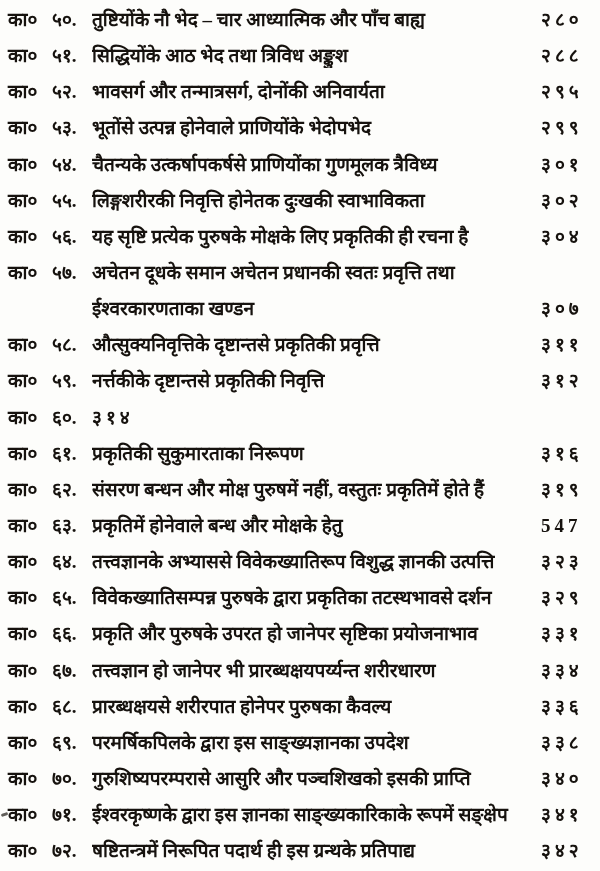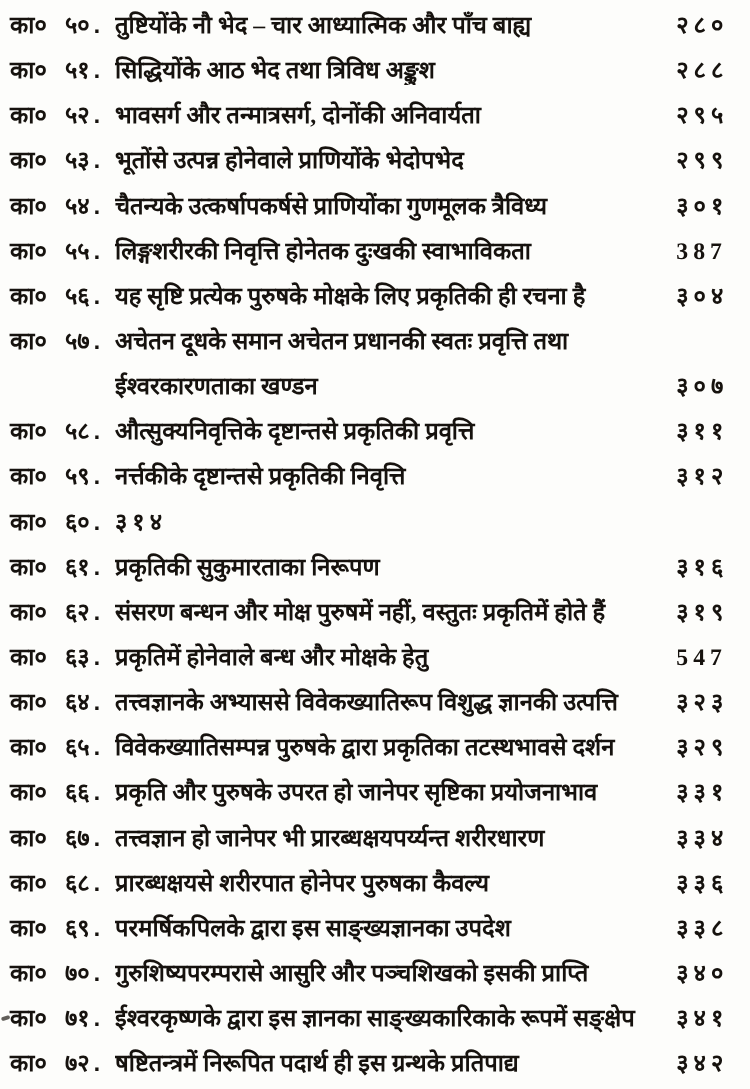--- a/index.html
+++ b/index.html
@@ -25,21 +25,21 @@
     font-weight: 700;
     font-size: 19px;
     white-space: nowrap;
   }
   .label {
     flex: 0 0 84px;
     display: flex;
     align-items: flex-end;
   }
   .ka { display: inline-block; width: 44px; }
-  .num { display: inline-block; font-family: Liberation Mono, monospace; }
+  .num { display: inline-block; }
   .title {
     flex: 1 1 auto;
     overflow: hidden;
     margin-right: 6px;
   }
   .pg {
     flex: 0 0 60px;
     letter-spacing: 4px;
     margin-right: -4px;
   }
@@ -104,21 +104,21 @@
     <span class="title">चैतन्यके उत्कर्षापकर्षसे प्राणियोंका गुणमूलक त्रैविध्य</span>
     <span class="pg">३०१</span>
   </div>
 
   <div class="row">
     <span class="label">
       <span class="ka">का०</span>
       <span class="num">५५.</span>
     </span>
     <span class="title">लिङ्गशरीरकी निवृत्ति होनेतक दुःखकी स्वाभाविकता</span>
-    <span class="pg">387</span>
+    <span class="pg">३०२</span>
   </div>
 
   <div class="row">
     <span class="label">
       <span class="ka">का०</span>
       <span class="num">५६.</span>
     </span>
     <span class="title">यह सृष्टि प्रत्येक पुरुषके मोक्षके लिए प्रकृतिकी ही रचना है</span>
     <span class="pg">३०४</span>
   </div>

